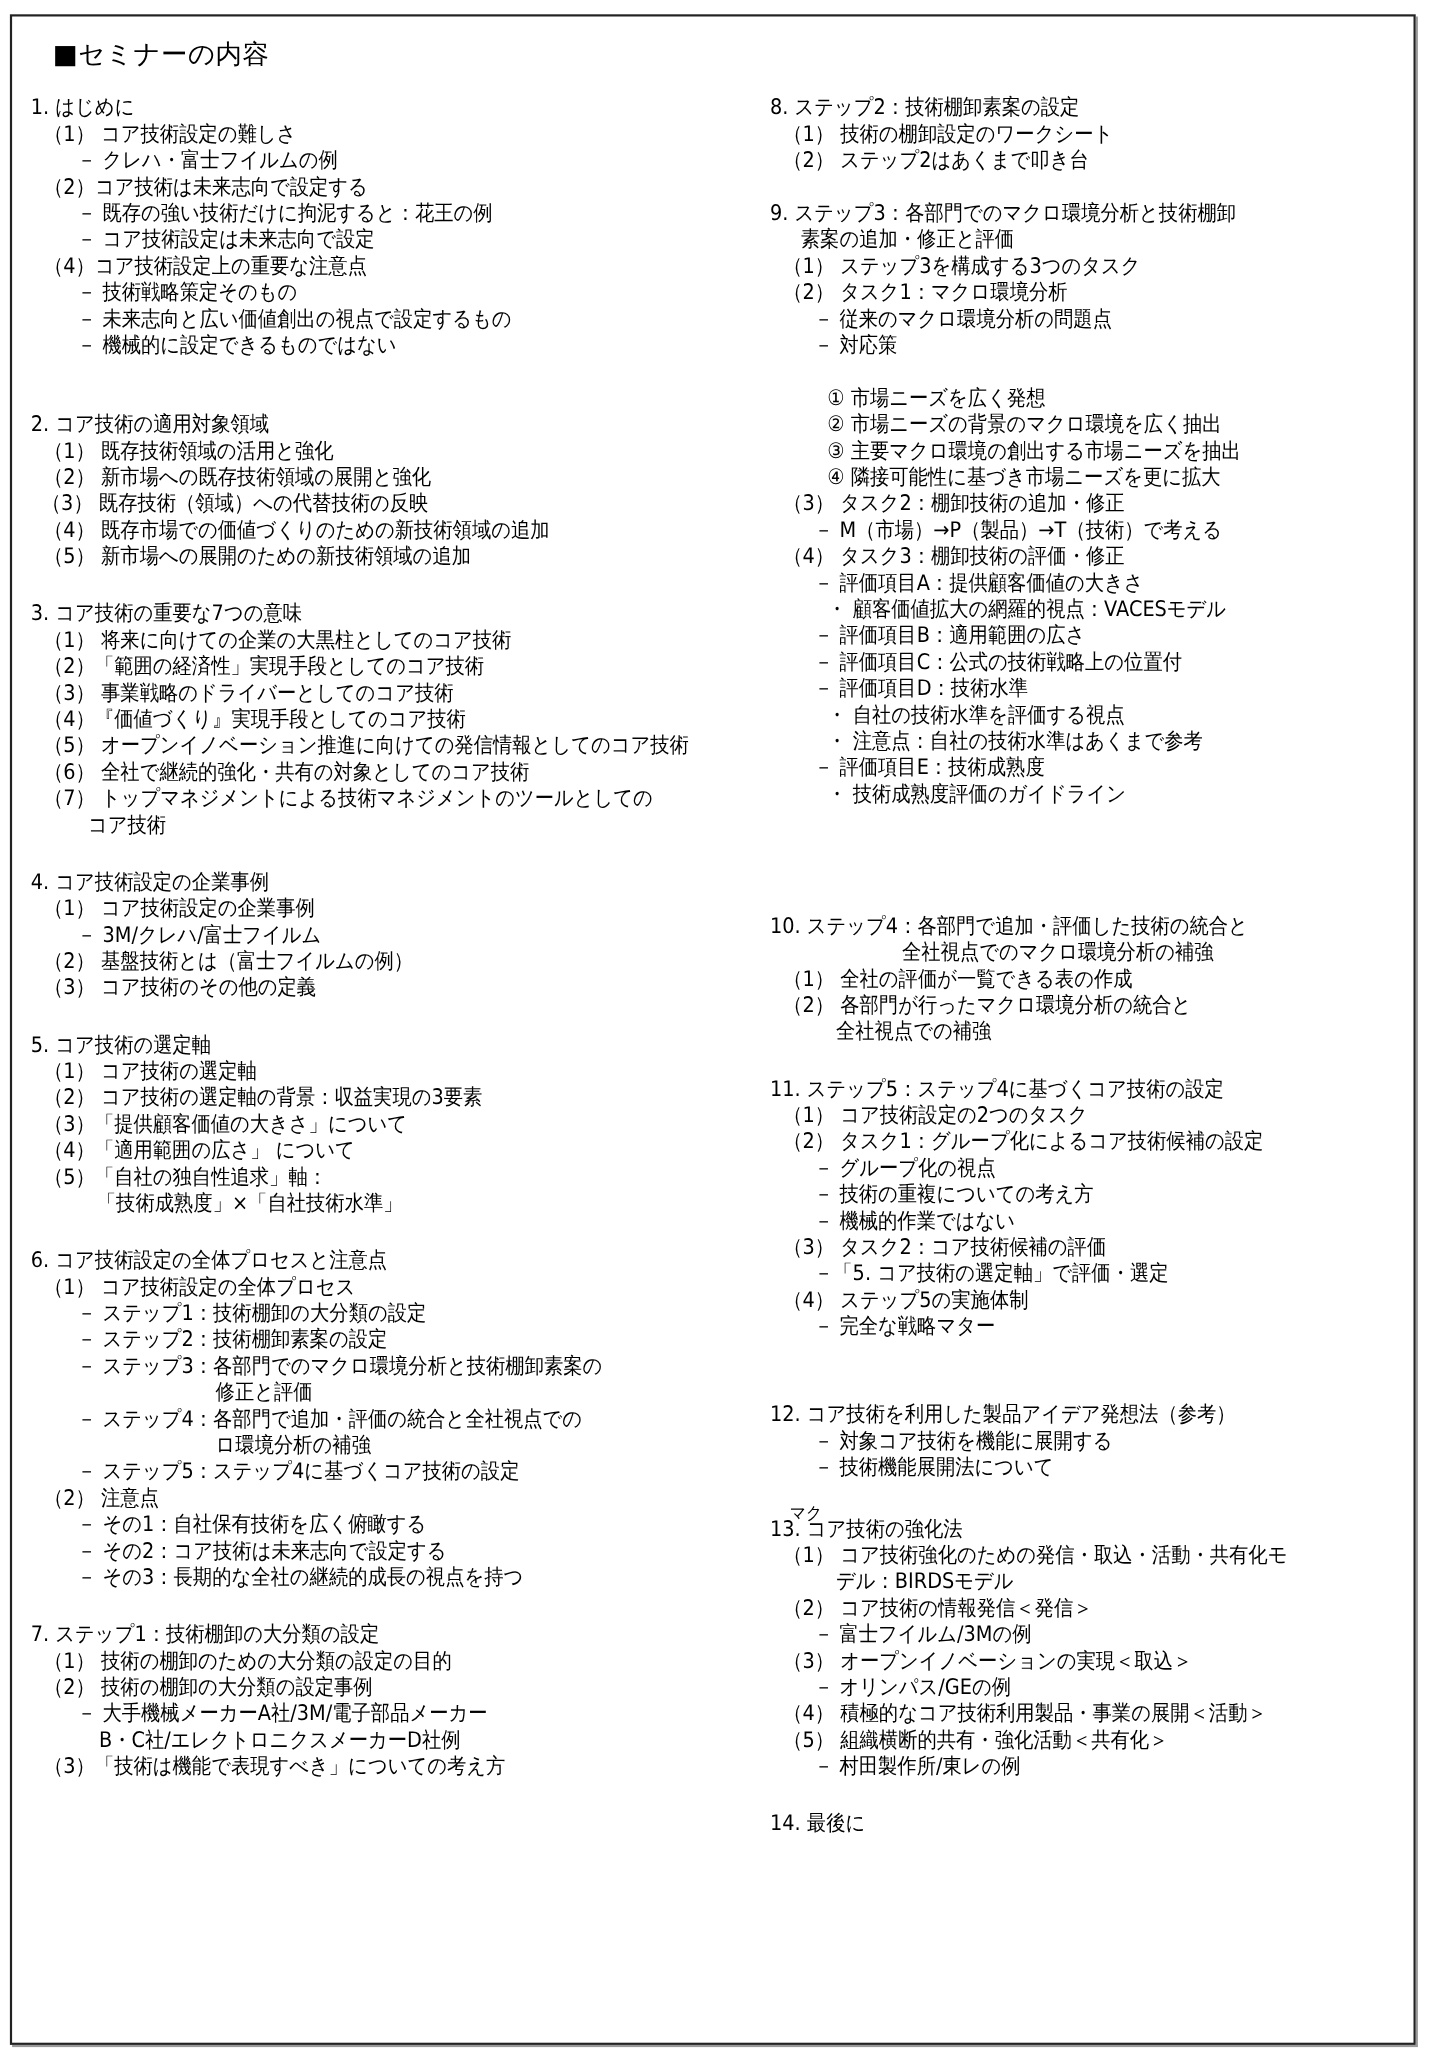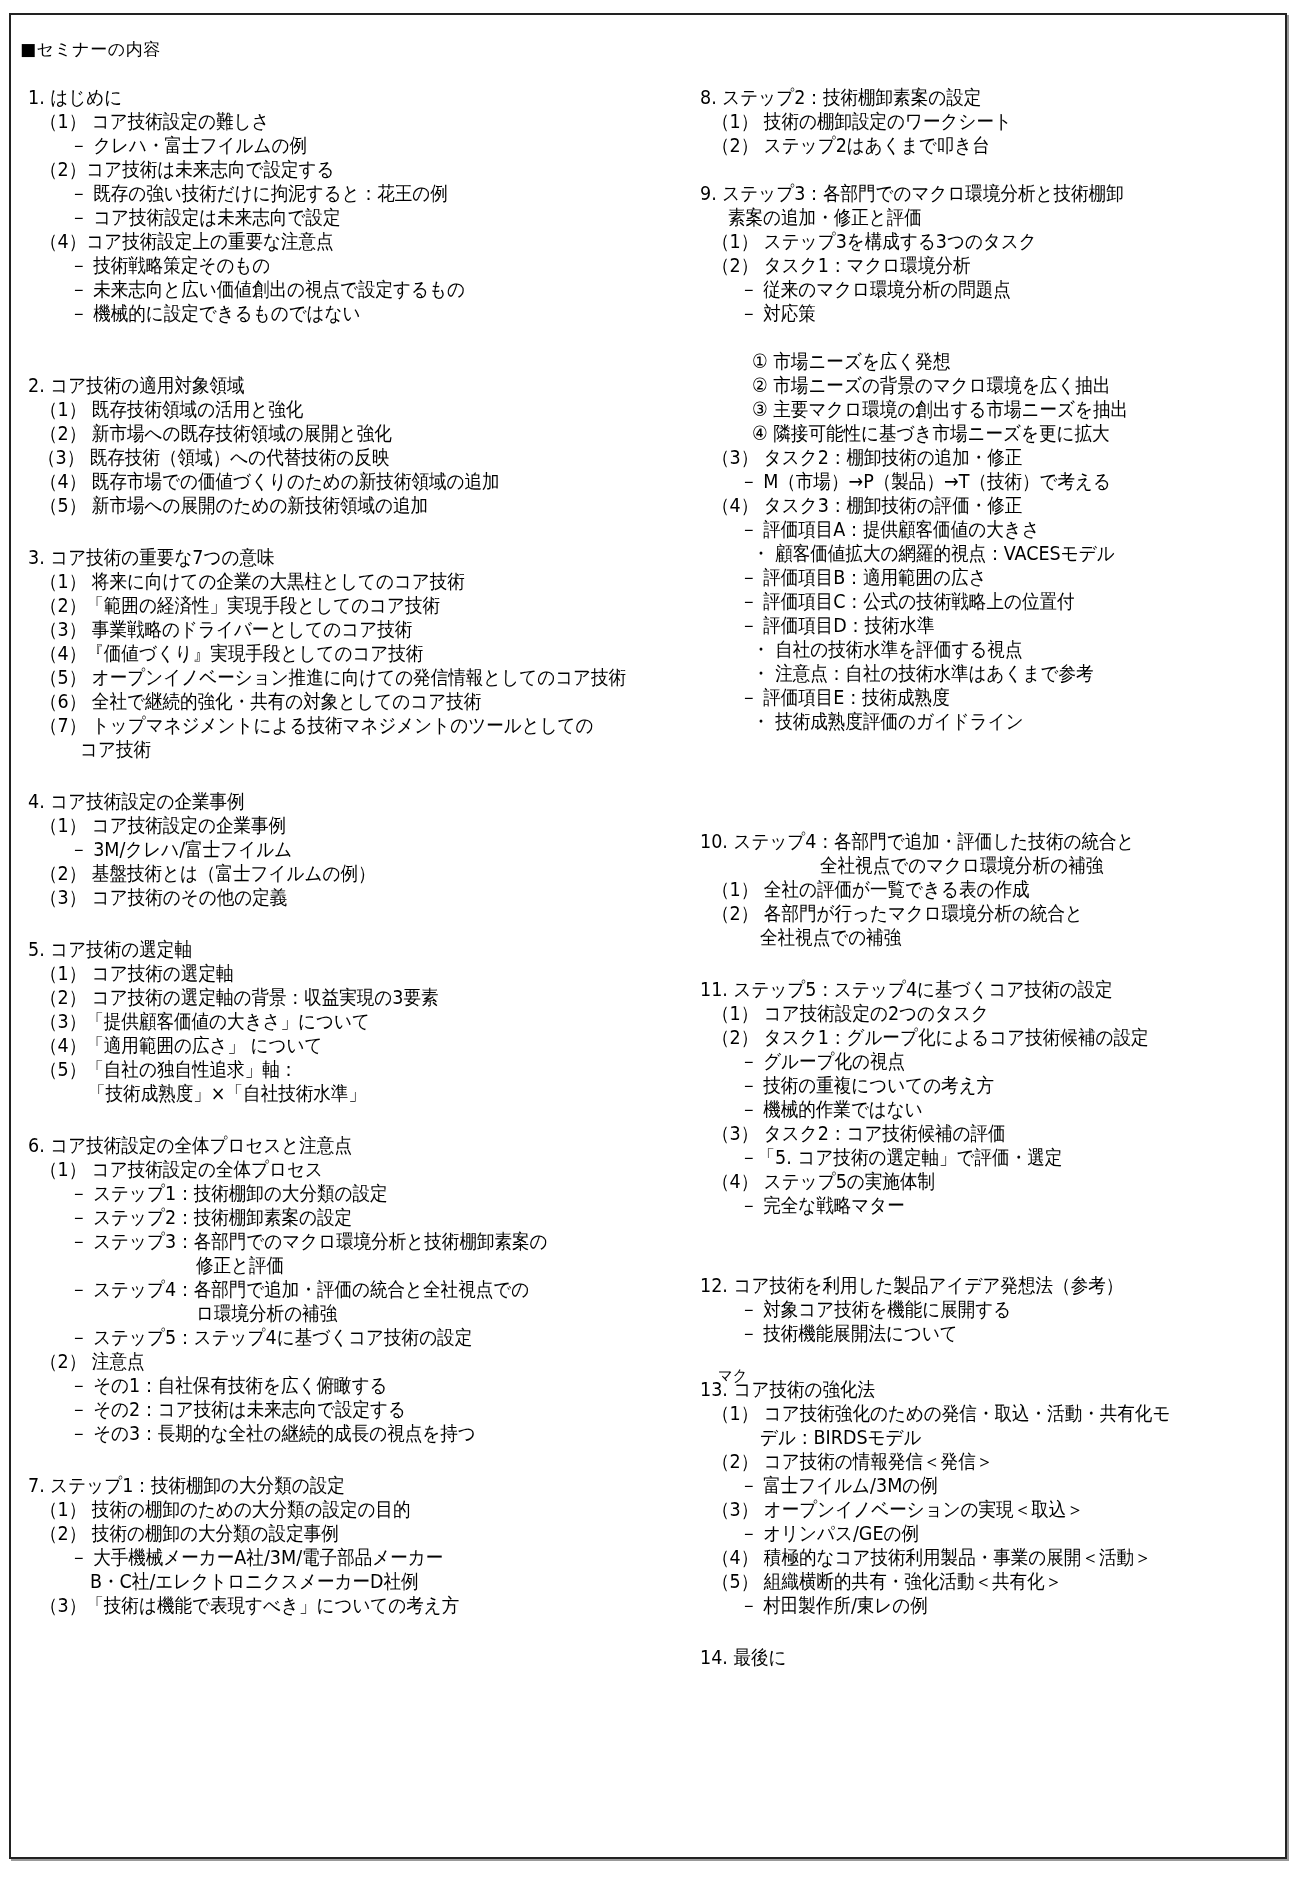--- a/index.html
+++ b/index.html
@@ -1,20 +1,20 @@
 <!DOCTYPE html>
 <html><head>
 <meta charset="utf-8">
 <style>
   html, body { margin:0; padding:0; background:#ffffff; }
   body { width:1300px; height:1878px; position:relative; overflow:hidden;
          font-family:"DejaVu Sans","Liberation Sans",sans-serif; color:#000; }
   .frame { position:absolute; left:9px; top:13px; width:1278px; height:1846px;
            border:2px solid #222; box-shadow:2px 2px 0 #999; box-sizing:border-box; }
-  .title { position:absolute; left:20px; top:34px; font-size:17px; line-height:30px;
+  .title { position:absolute; left:48px; top:34px; font-size:24px; line-height:30px;
            white-space:nowrap; letter-spacing:0.5px; }
   .col { position:absolute; top:0; }
   .col-left { left:0; width:690px; }
   .col-right { left:0; width:1300px; }
   .ln { position:absolute; font-size:19.5px; line-height:24px; white-space:nowrap;
         transform:scaleX(0.9); transform-origin:left top; }
 </style>
 </head>
 <body>
 

